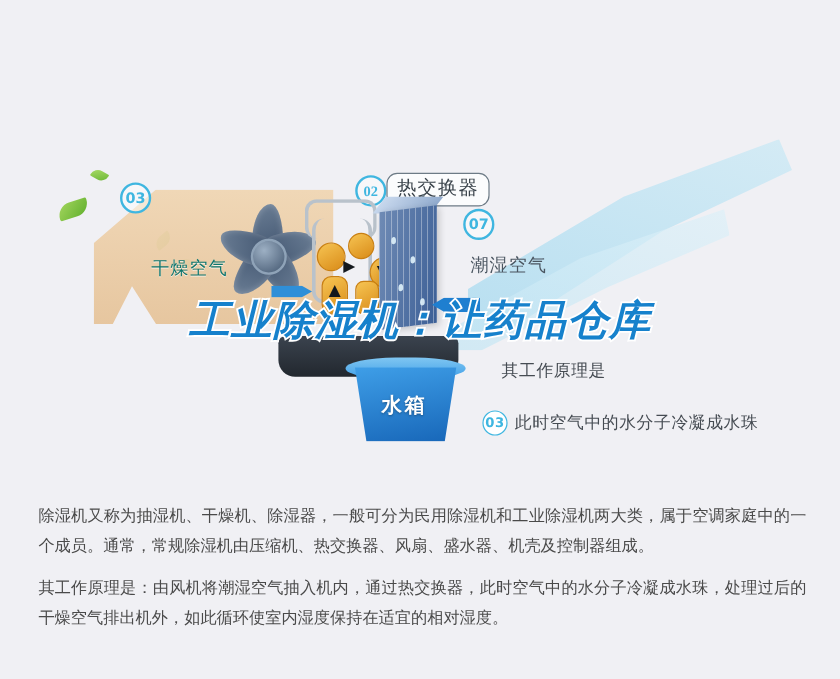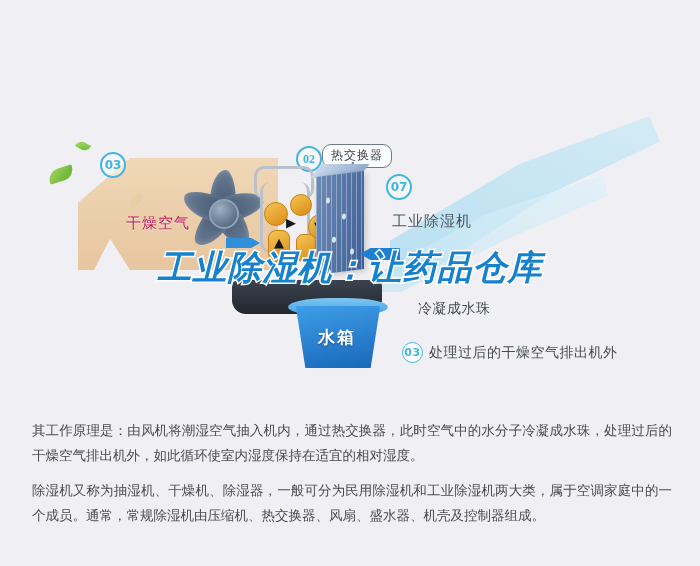--- a/index.html
+++ b/index.html
@@ -56,21 +56,21 @@
 
   
   .dry-band{
     position:absolute;left:78px;top:38px;width:200px;height:112px;
     background:linear-gradient(180deg,#f0d6b3,#e6c49b);
     clip-path:polygon(0% 40%, 26% 0%, 100% 0%, 100% 100%, 26% 100%, 16% 72%, 8% 100%, 0% 100%);
     opacity:.95;
   }
   .dry-label{
     position:absolute;left:126px;top:94px;
-    font-size:15px;color:#be185d;letter-spacing:1px;
+    font-size:15px;color:#0f766e;letter-spacing:1px;
     text-shadow:0 1px 0 rgba(255,255,255,.7);
   }
 
   
   .humid-band{
     position:absolute;left:390px;top:-4px;width:270px;height:160px;
     background:linear-gradient(200deg,#cfeaf5,#aedcf0);
     clip-path:polygon(0% 78%, 48% 30%, 96% 0%, 100% 16%, 60% 48%, 12% 100%, 0% 100%);
     opacity:.85;
   }
@@ -97,21 +97,21 @@
   .badge.b03{left:100px;top:32px;}
   .badge.b02{left:296px;top:26px;font-family:Liberation Serif, serif;}
   .badge.b01{left:386px;top:54px;}
 
   
   .callout{
     position:absolute;left:322px;top:24px;
     border:1.6px solid #6d7b86;border-radius:9px;
     background:#fbfcfd;
     padding:2px 8px 3px;
-    font-size:12px;color:#39424a;letter-spacing:1px;
+    font-size:16px;color:#39424a;letter-spacing:1px;
     white-space:nowrap;
   }
   .callout-tail{
     position:absolute;left:352px;top:42px;width:2px;height:22px;
     background:#6d7b86;transform:rotate(12deg);transform-origin:top;
   }
   .callout-tail:after{
     content:"";position:absolute;left:-3px;bottom:-5px;
     border-left:4px solid transparent;border-right:4px solid transparent;
     border-top:7px solid #6d7b86;
@@ -266,21 +266,21 @@
     <div class="leaf l2"></div>
     <div class="leaf l3"></div>
     <div class="leaf l4"></div>
 
     <div class="dry-band"></div>
     <div class="dry-label">干燥空气</div>
     <div class="badge b03">03</div>
 
     <div class="humid-band"></div>
     <div class="humid-band2"></div>
-    <div class="humid-label">工业除湿机</div>
+    <div class="humid-label">潮湿空气</div>
     <div class="badge b01">07</div>
 
     <div class="badge b02">02</div>
     <div class="callout">热交换器</div>
     <div class="callout-tail"></div>
 
     <div class="machine-base"></div>
 
     <div class="fan">
       <div class="blade bl1"></div>
@@ -316,31 +316,31 @@
     </div>
 
     <div class="inlet-arrow"></div>
     <div class="mid-arrow"></div>
 
     <div class="tank-top"></div>
     <div class="tank-body"></div>
     <div class="tank-label">水箱</div>
 
     <div class="cap c02">
-      <span>冷凝成水珠</span>
+      <span>其工作原理是</span>
     </div>
     <div class="cap c03">
       <span class="cap-badge">03</span>
-      <span>处理过后的干燥空气排出机外</span>
+      <span>此时空气中的水分子冷凝成水珠</span>
     </div>
 
   </div>
 
   <div class="overlay">
     <span class="ln">工业除湿机：让药品仓库</span>
   </div>
 
   <div class="body-text">
+    <p>除湿机又称为抽湿机、干燥机、除湿器，一般可分为民用除湿机和工业除湿机两大类，属于空调家庭中的一个成员。通常，常规除湿机由压缩机、热交换器、风扇、盛水器、机壳及控制器组成。</p>
     <p>其工作原理是：由风机将潮湿空气抽入机内，通过热交换器，此时空气中的水分子冷凝成水珠，处理过后的干燥空气排出机外，如此循环使室内湿度保持在适宜的相对湿度。</p>
-    <p>除湿机又称为抽湿机、干燥机、除湿器，一般可分为民用除湿机和工业除湿机两大类，属于空调家庭中的一个成员。通常，常规除湿机由压缩机、热交换器、风扇、盛水器、机壳及控制器组成。</p>
   </div>
 
 </div>
 
 </body></html>

